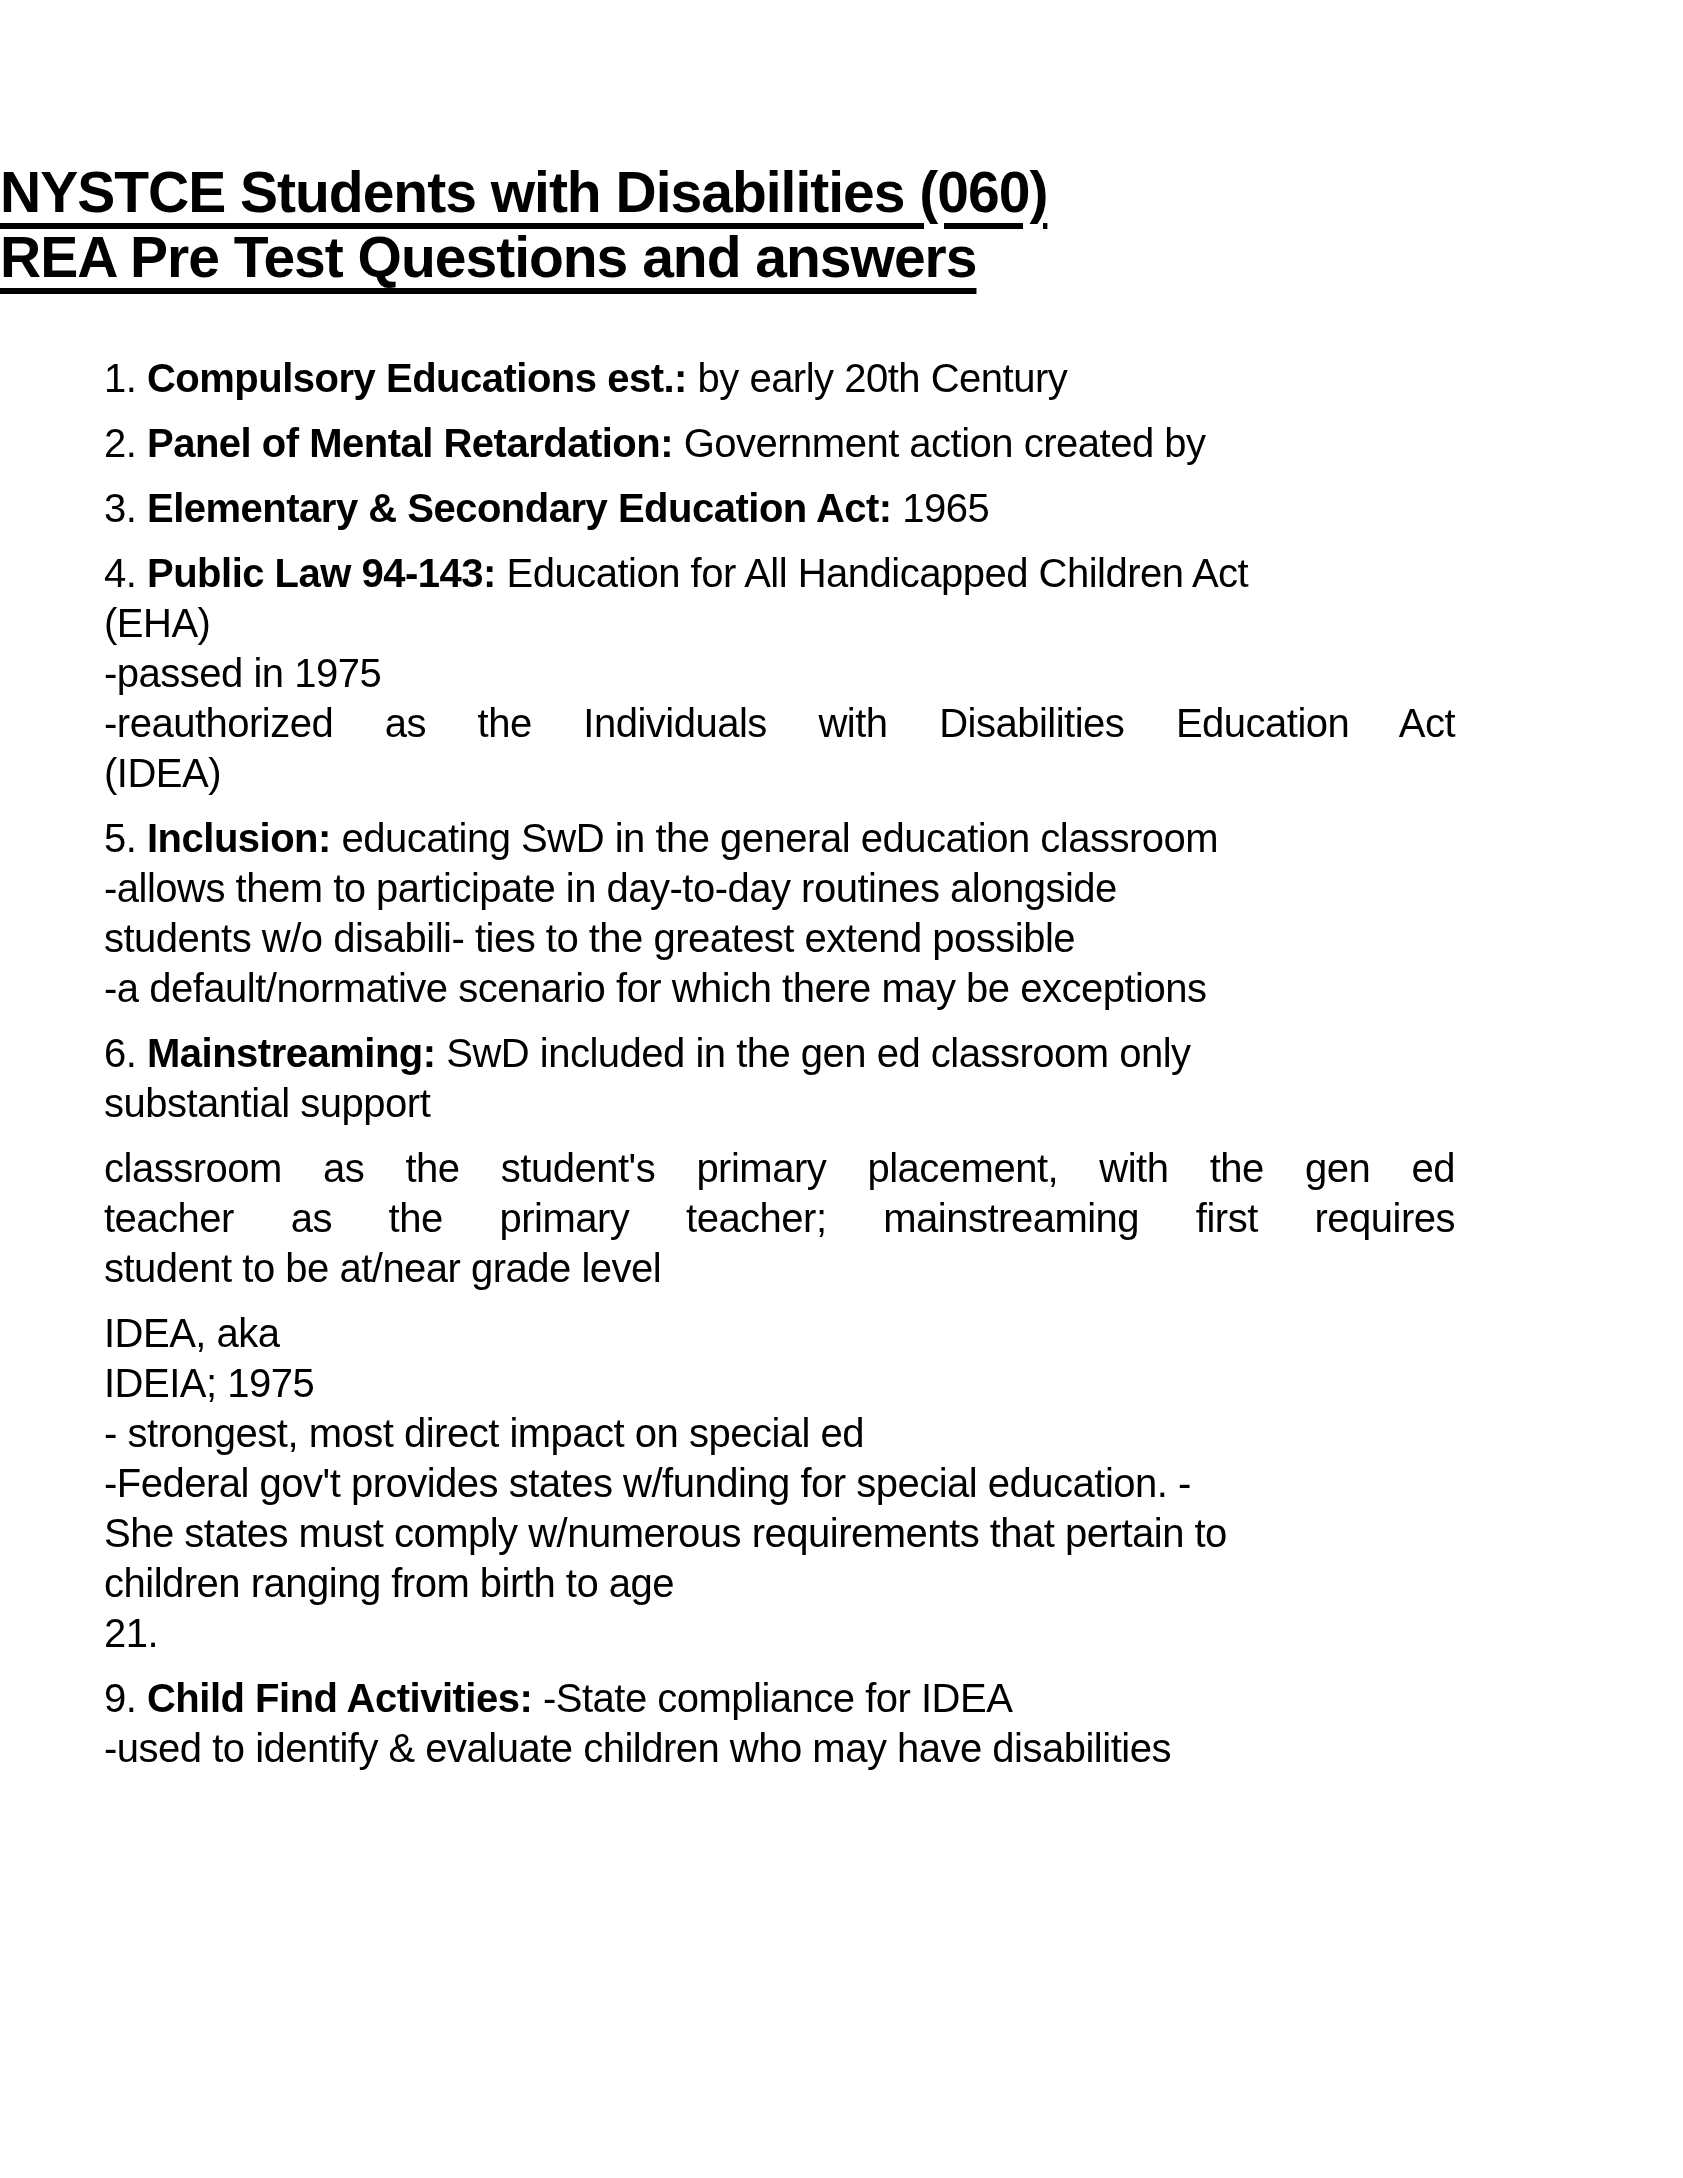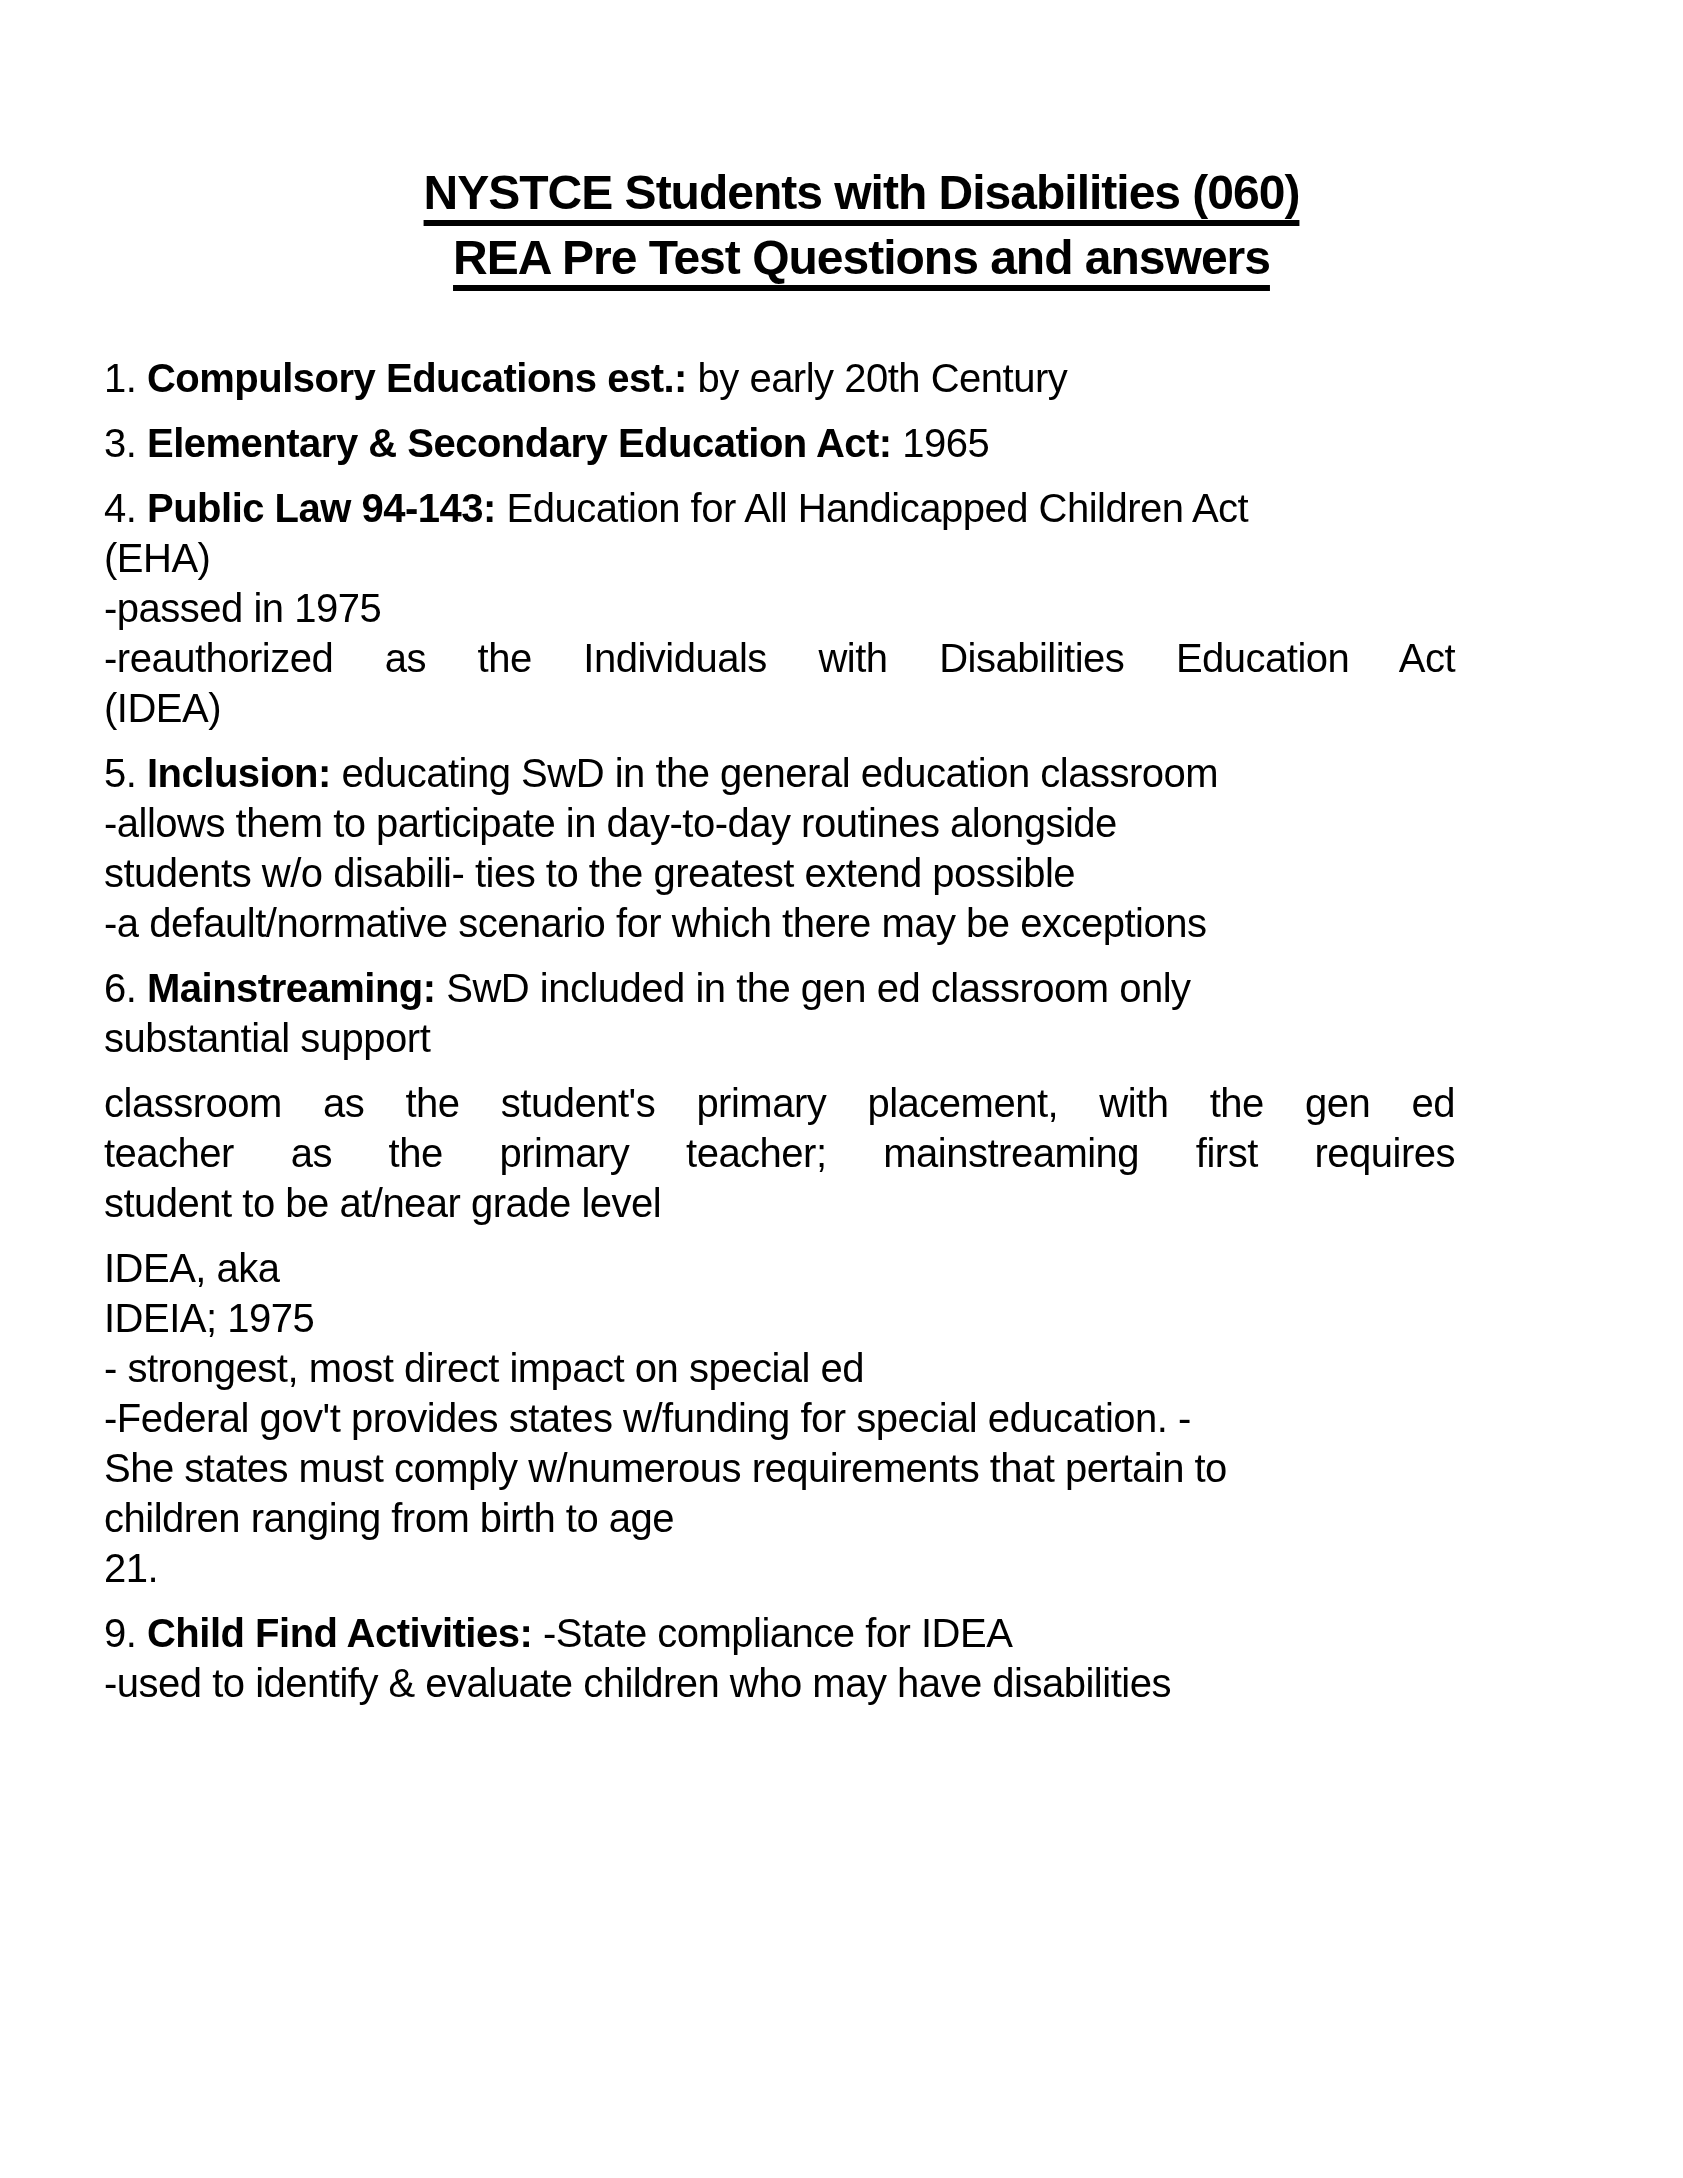--- a/index.html
+++ b/index.html
@@ -11,26 +11,24 @@
     position: relative;
     width: 1683px;
     height: 2178px;
     background: #ffffff;
     color: #000000;
     font-family: "Liberation Sans", "DejaVu Sans", sans-serif;
     overflow: hidden;
   }
   .doc-title {
     margin-top: 160px;
-    text-align: center;
-    font-size: 48px;
+    font-size: 57px;
     font-weight: bold;
     line-height: 65px;
     letter-spacing: -1px;
-    padding-left: 40px;
   }
   .doc-title .title-line {
     text-decoration: underline;
     text-decoration-thickness: 6px;
     text-underline-offset: 11px;
   }
   .content {
     margin-left: 104px;
     width: 1351px;
     margin-top: 63px;
@@ -59,20 +57,21 @@
 <div class="page">
   <div class="doc-title">
     <div><span class="title-line">NYSTCE Students with Disabilities (060)</span></div>
     <div><span class="title-line">REA Pre Test Questions and answers</span></div>
   </div>
   <div class="content">
       <div class="item">
         <div class="line"><span>1. </span><span class="term">Compulsory Educations est.:</span><span> by early 20th Century</span></div>
       </div>
       <div class="item">
+        <div class="line"><span>2. </span><span class="term">Panel of Mental Retardation:</span><span> Government action created by</span></div>
       </div>
       <div class="item">
         <div class="line"><span>3. </span><span class="term">Elementary &amp; Secondary Education Act:</span><span> 1965</span></div>
       </div>
       <div class="item">
         <div class="line"><span>4. </span><span class="term">Public Law 94-143:</span><span> Education for All Handicapped Children Act</span></div>
         <div class="line">(EHA)</div>
         <div class="line">-passed in 1975</div>
         <div class="line just">-reauthorized as the Individuals with Disabilities Education Act</div>
         <div class="line">(IDEA)</div>

